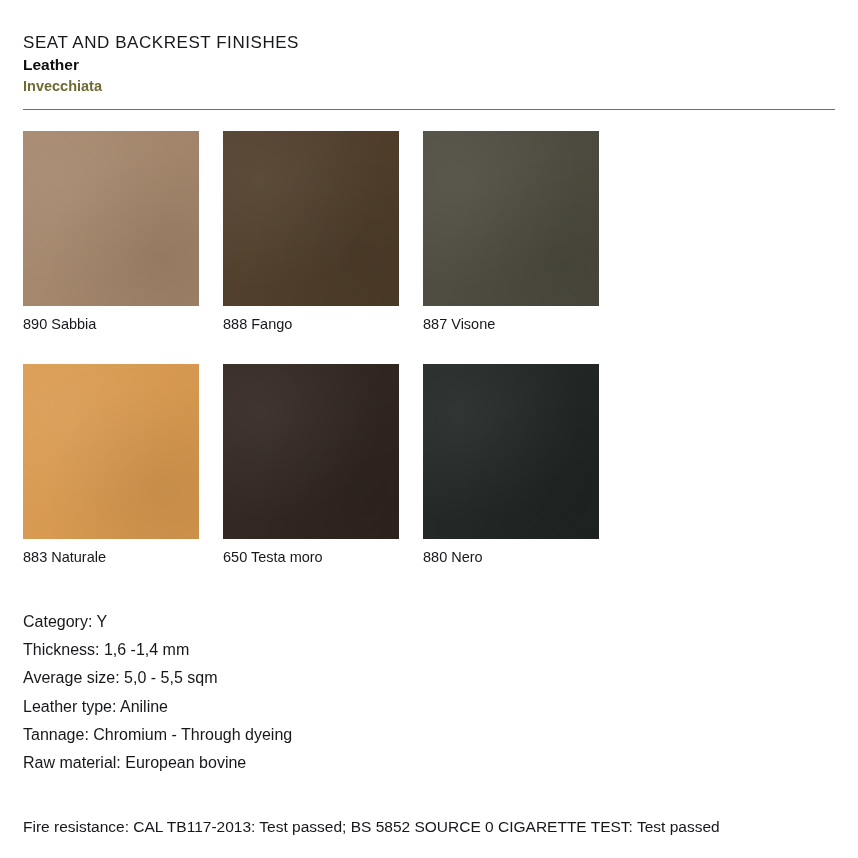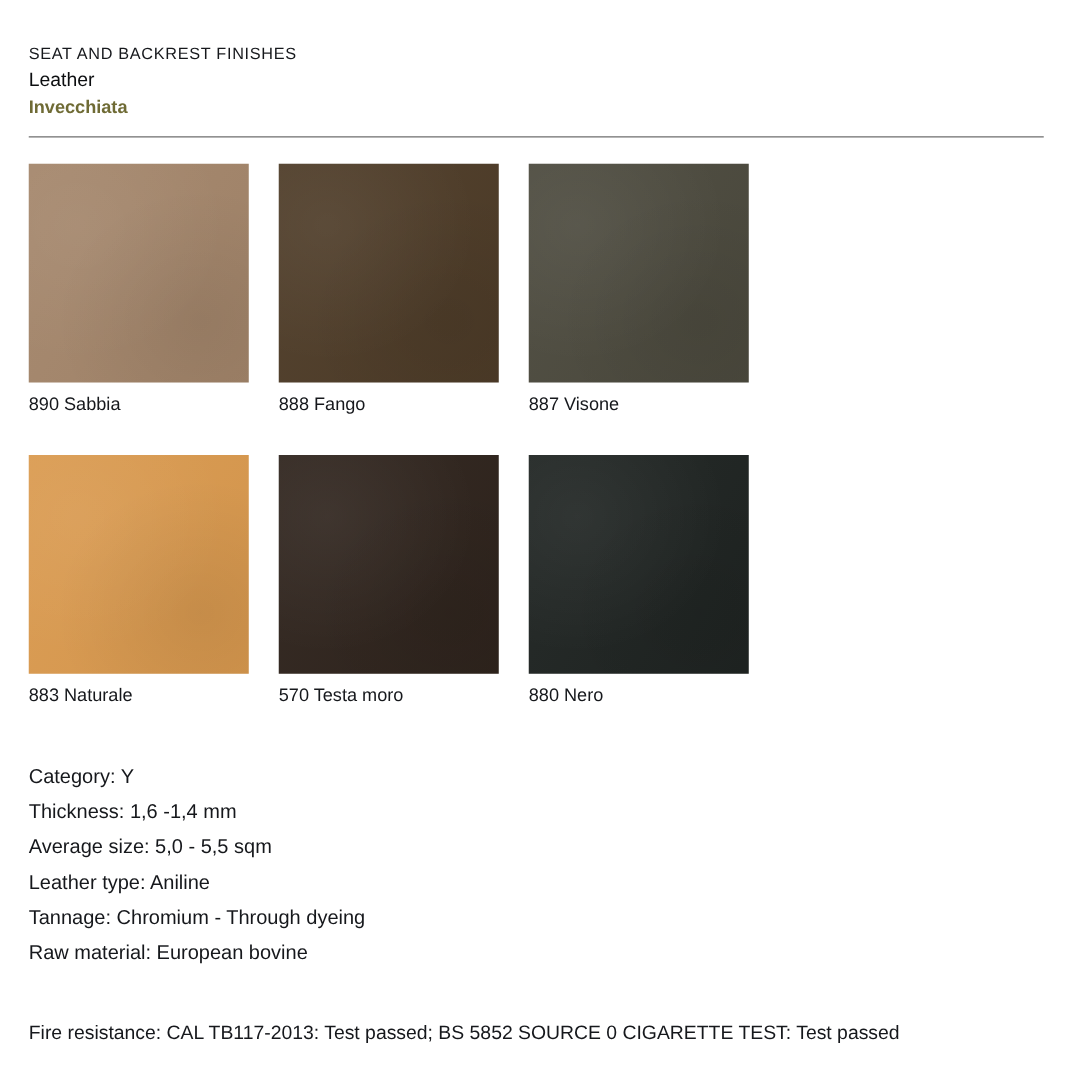--- a/index.html
+++ b/index.html
@@ -22,31 +22,31 @@
     height: 858px;
     box-sizing: border-box;
     padding: 0 23px;
   }
 
   
   .header {
     padding-top: 33px;
   }
   .eyebrow {
-    font-size: 13px;
+    font-size: 17px;
     letter-spacing: 0.55px;
     line-height: 20px;
     color: #16181c;
     font-weight: 400;
     white-space: nowrap;
   }
   .family-name {
     font-size: 15.5px;
     line-height: 21px;
-    font-weight: 400;
+    font-weight: 700;
     color: #0c0e10;
     margin-top: 1px;
   }
   .collection-name {
     font-size: 14.5px;
     line-height: 20px;
     font-weight: 700;
     color: #6f6b35;
     margin-top: 1px;
   }
@@ -154,21 +154,21 @@
     <div class="row-gap-spacer"></div>
     <div class="row-gap-spacer"></div>
 
     <div class="swatch-cell">
       <div class="swatch-chip" style="background-color: rgb(218, 154, 79);"></div>
       <div class="swatch-label">883 Naturale</div>
     </div>
 
     <div class="swatch-cell">
       <div class="swatch-chip" style="background-color: rgb(47, 36, 29);"></div>
-      <div class="swatch-label">570 Testa moro</div>
+      <div class="swatch-label">650 Testa moro</div>
     </div>
 
     <div class="swatch-cell">
       <div class="swatch-chip" style="background-color: rgb(31, 36, 34);"></div>
       <div class="swatch-label">880 Nero</div>
     </div>
 
   </div>
 
   <div class="specs">

